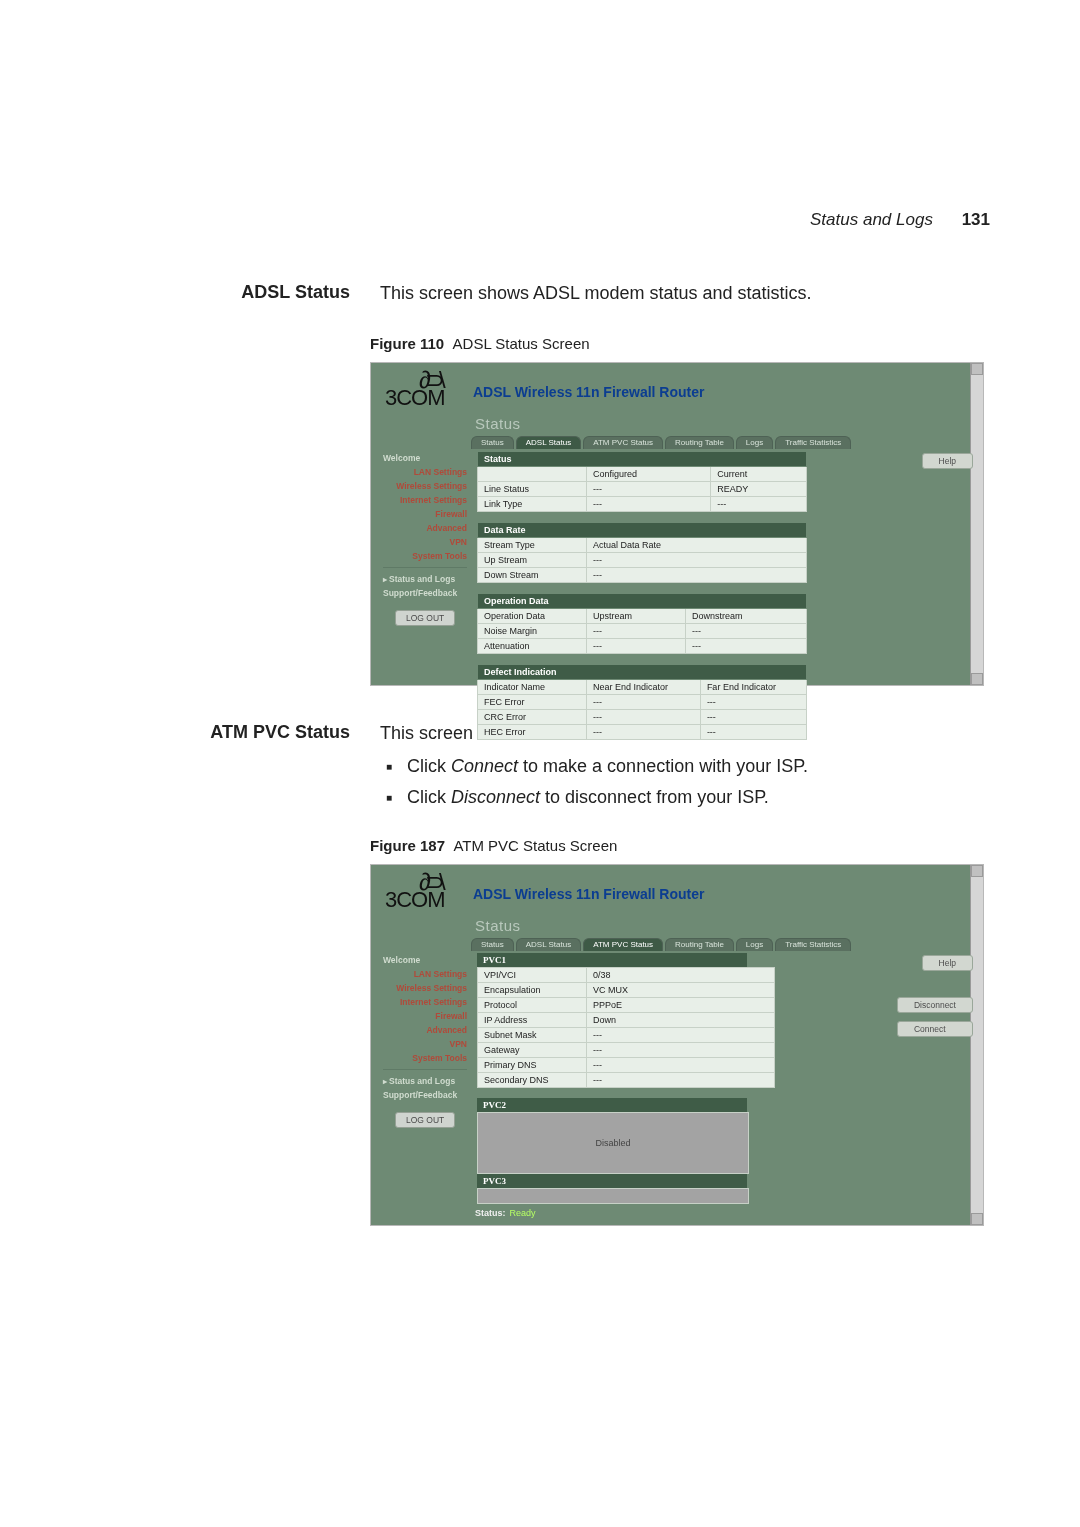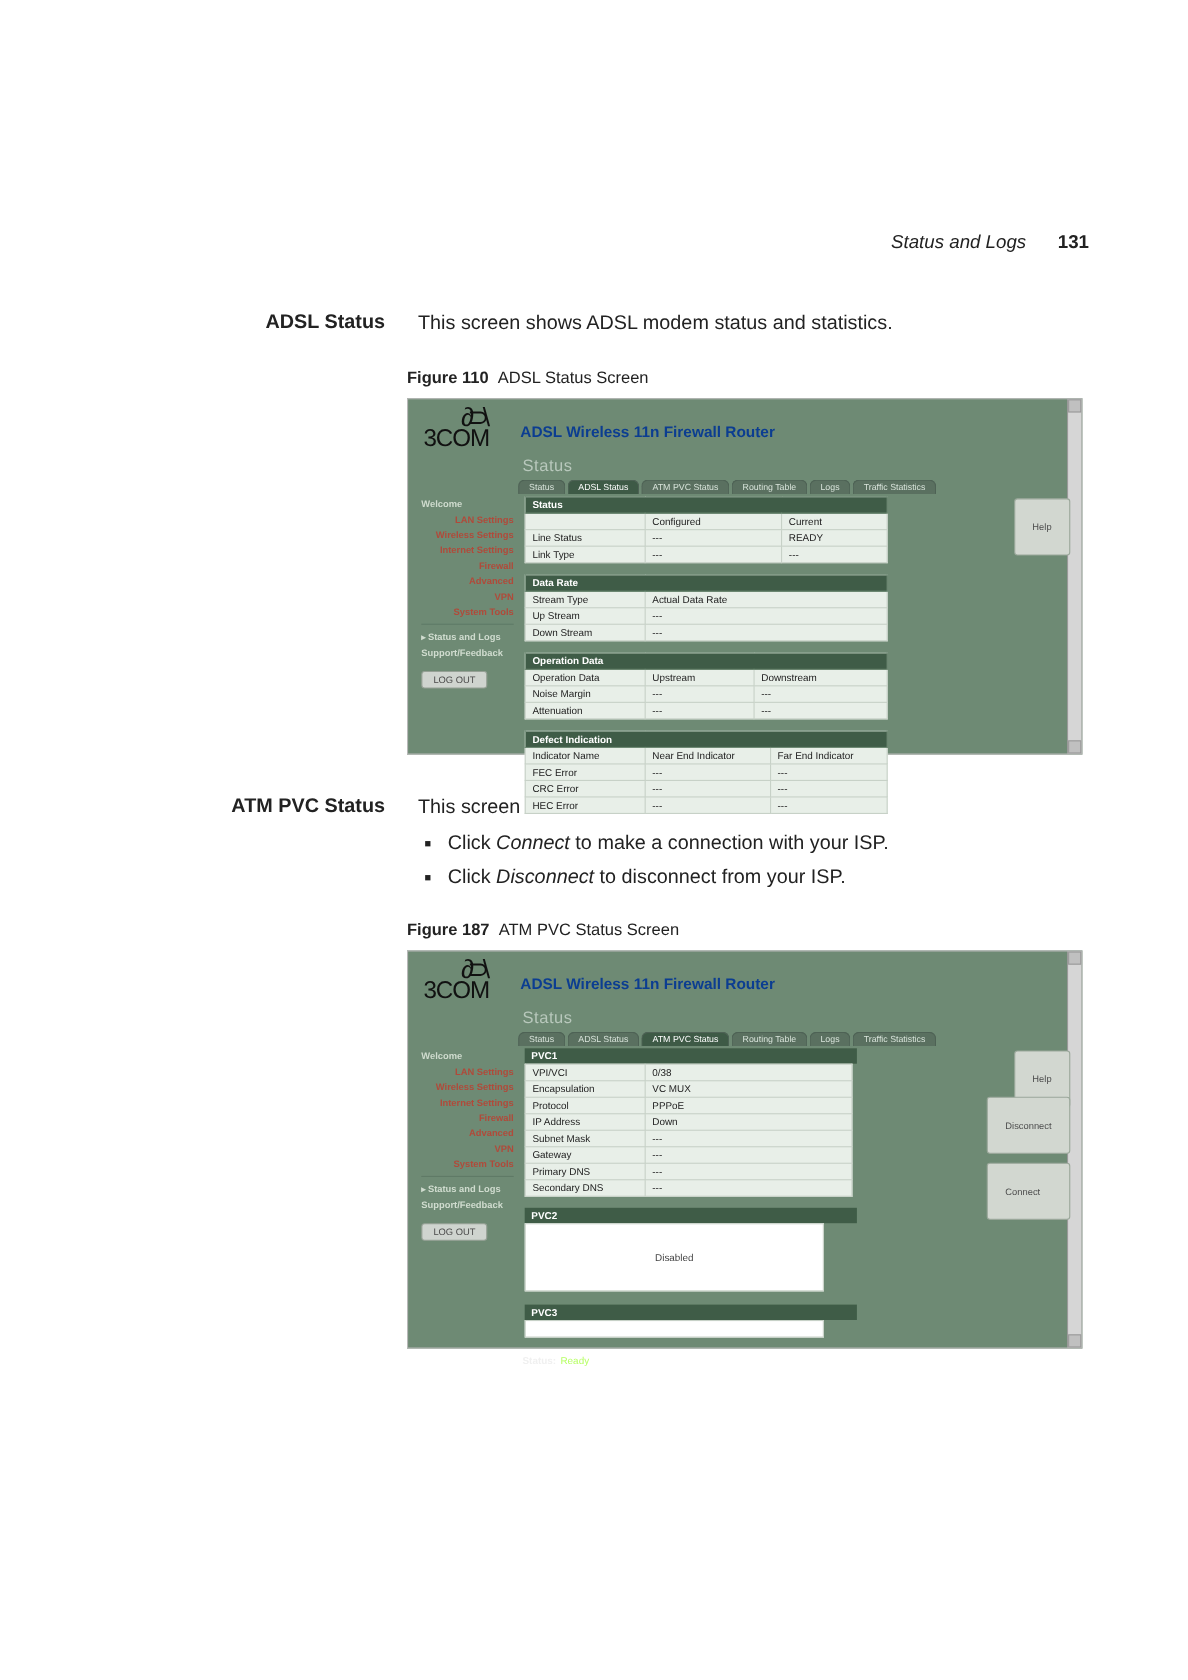--- a/index.html
+++ b/index.html
@@ -191,35 +191,36 @@
   .side .logout {
     margin-top: 10px;
     display: inline-block;
     background: #cfd4cf;
     color: #4a4a4a;
     border: 1px solid #95a095;
     border-radius: 3px;
     font-size: 8.5px;
     padding: 2px 10px;
     text-align: center;
+    margin-left: 12px;
   }
 
   .main {
     flex: 1;
     position: relative;
   }
   .helpbtn, .connbtn {
     position: absolute;
     right: -6px;
     background: #d2d7d0;
     color: #4d4d4d;
     border: 1px solid #9aa79a;
     border-radius: 3px;
     font-size: 8.5px;
-    padding: 20px 16px;
+    padding: 2px 16px;
   }
   .helpbtn { top: 2px; }
 
   table.rtbl {
     border-collapse: collapse;
     width: 330px;
     background: #e8efe8;
     color: #222;
     margin-bottom: 10px;
   }
@@ -239,35 +240,35 @@
     height: 12px;
   }
   table.rtbl td.k { width: 96px; }
 
   .pvc table.rtbl { width: 298px; }
   .pvc .pvc-label {
     background: #3f5c47;
     color: #fff;
     font-weight: 700;
     padding: 2px 6px;
-    width: 302px;
+    width: 270px;
     box-sizing: border-box;
     font-size: 9px;
+    font-family: Liberation Serif, serif;
   }
   .pvc .disabled-box {
     width: 270px;
     height: 60px;
-    background: #ffffff;
+    background: #a3a3a3;
     color: #444;
     border: 1px solid #c7d1c7;
     display: flex;
     align-items: center;
     justify-content: center;
     font-size: 9px;
-    margin-bottom: 12px;
   }
 
   .sideblock {
     position: absolute;
     right: -6px;
     display: flex;
     flex-direction: column;
     gap: 8px;
   }
   .sideblock .connbtn { position: static; }

